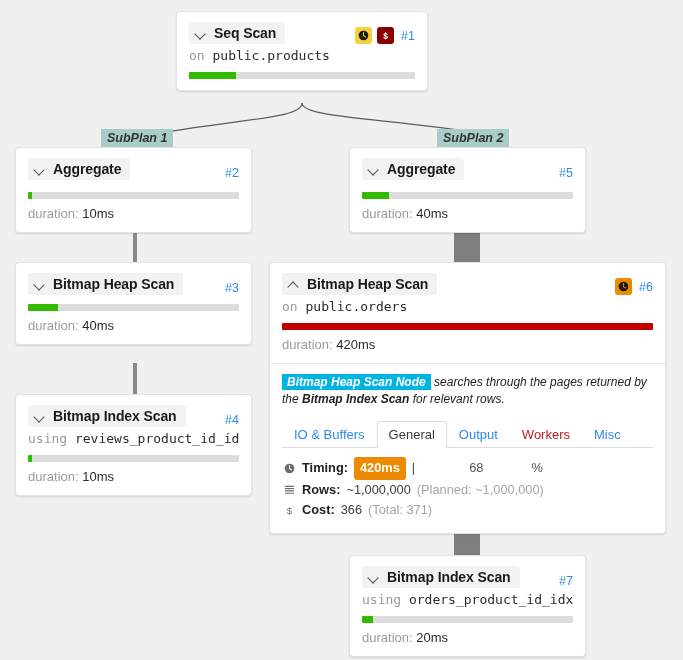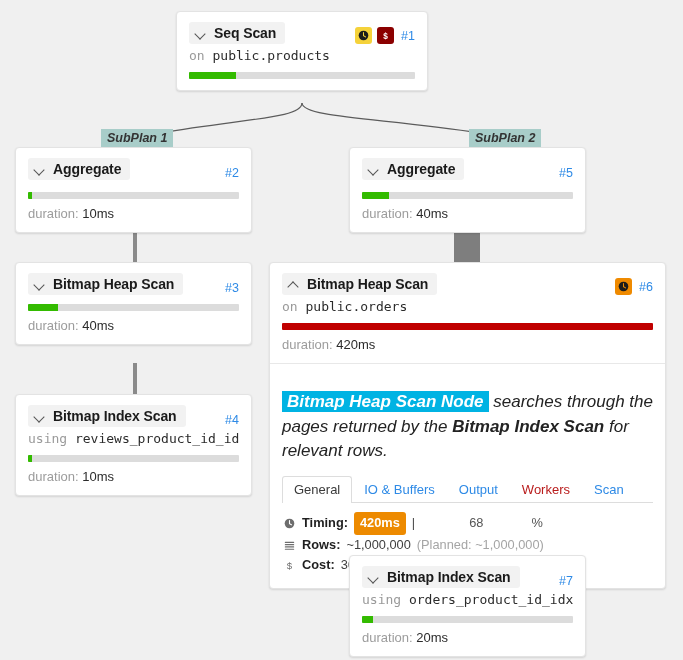--- a/index.html
+++ b/index.html
@@ -159,25 +159,24 @@
     color: #2b2b2b;
     font-weight: normal;
   }
 
   
   .detail {
     border-top: 1px solid #e8e8e8;
     padding: 10px 12px 12px 12px;
   }
   .desc {
-    font-size: 17px;
+    font-size: 12px;
     font-style: italic;
     color: #232323;
     line-height: 1.45;
-    margin-top: 16px;
   }
   .desc .hl {
     background: #00b3e3;
     color: #ffffff;
     font-weight: bold;
     font-style: italic;
     padding: 1px 5px;
   }
   .desc .strong { font-weight: bold; font-style: italic; }
 
@@ -247,21 +246,21 @@
     <path d="M302,103 C302,118 250,118 160,133" fill="none" stroke="#5b5b5b" stroke-width="1.2"></path>
     <path d="M302,103 C302,118 385,118 480,133" fill="none" stroke="#5b5b5b" stroke-width="1.2"></path>
   </svg>
 
   <div class="conn thin" style="left:133px; top:213px; height:53px;"></div>
   <div class="conn thin" style="left:133px; top:363px; height:53px;"></div>
   <div class="conn thick" style="left:454px; top:213px; height:53px;"></div>
   <div class="conn thick" style="left:454px; top:508px; height:53px;"></div>
 
   <div class="subplan" style="left:101px; top:129px;">SubPlan 1</div>
-  <div class="subplan" style="left:437px; top:129px;margin-left:32px;">SubPlan 2</div>
+  <div class="subplan" style="left:437px; top:129px;">SubPlan 2</div>
 
   <div class="node" style="left:176px; top:11px; width:252px;">
     <div class="node-body">
       <div class="node-head">
         <span class="title-chip">
           <span class="chev"></span>
           <span class="node-title">Seq Scan</span>
         </span>
         <span class="head-right">
           <span class="badge" style="background:#f5d23a;">
@@ -405,25 +404,25 @@
         <b>420ms</b>
       </div>
     </div>
 
     <div class="detail">
       <div class="desc">
         <span class="hl">Bitmap Heap Scan Node</span><span> searches through the pages returned by the </span><span class="strong">Bitmap Index Scan</span><span> for relevant rows.</span>
       </div>
 
       <div class="tabs">
+        <div class="tab">IO &amp; Buffers</div>
         <div class="tab active">General</div>
-        <div class="tab">IO &amp; Buffers</div>
         <div class="tab">Output</div>
         <div class="tab disabled">Workers</div>
-        <div class="tab">Scan</div>
+        <div class="tab">Misc</div>
       </div>
 
       <div class="kv-list">
         <div class="kv">
           <span class="ic">
             <svg width="11" height="11" viewBox="0 0 16 16" fill="currentColor">
                 <circle cx="8" cy="8" r="7"></circle>
                 <path d="M8 3.8v4.4l2.8 1.7" stroke="#ffffff" stroke-width="1.6" fill="none" stroke-linecap="round"></path>
               </svg>
           </span>

